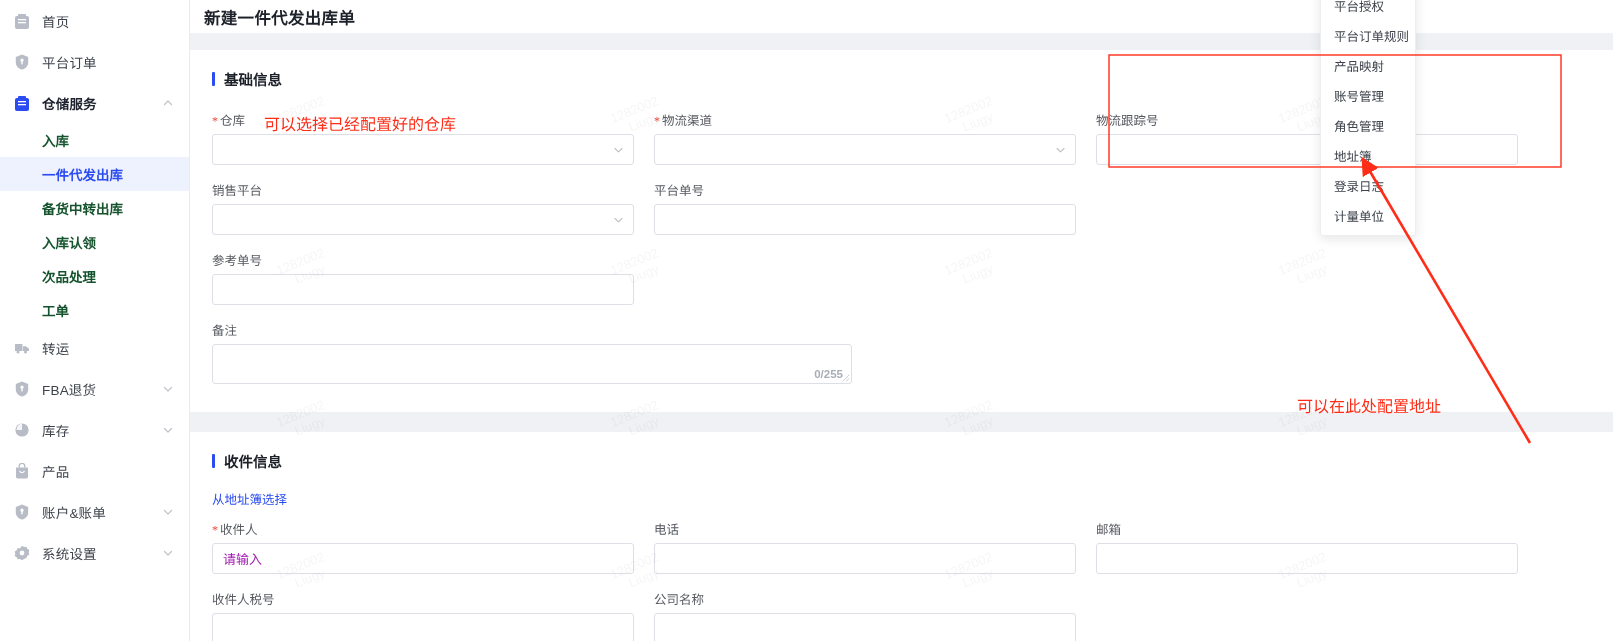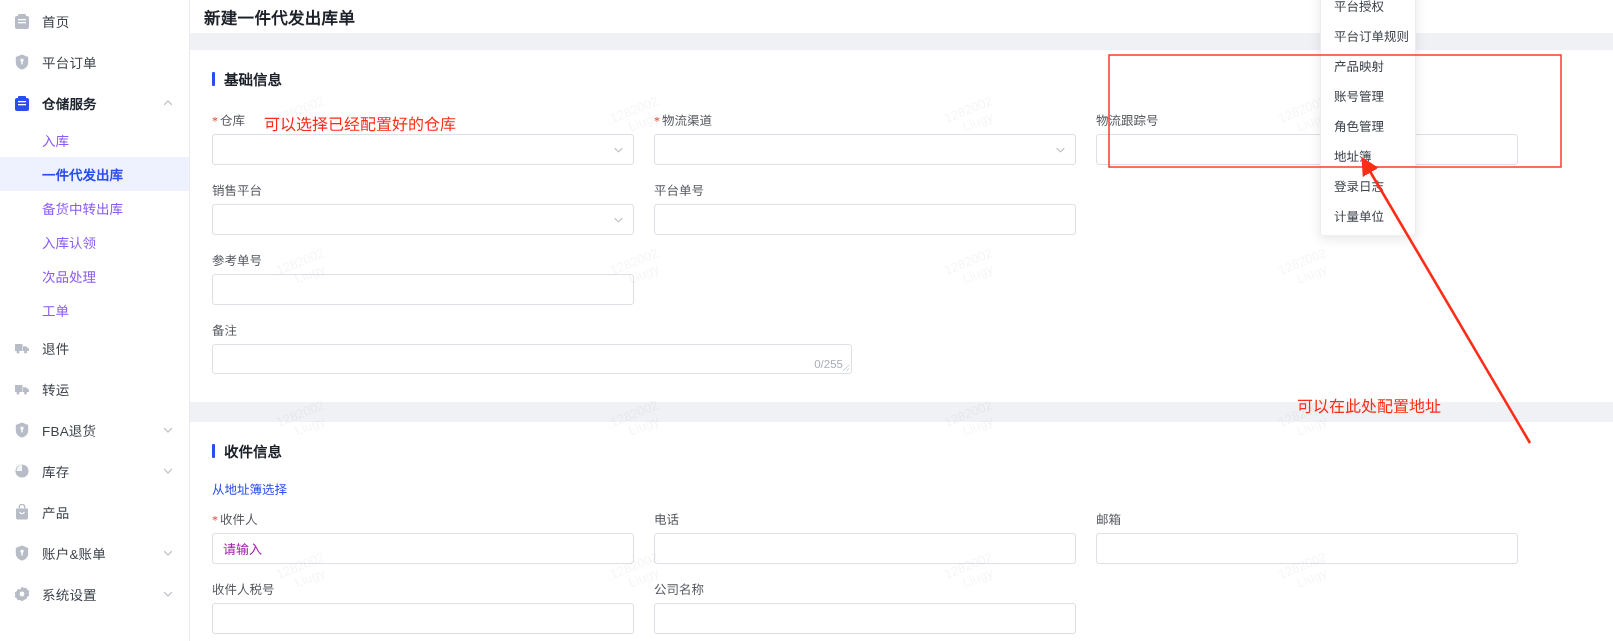--- a/index.html
+++ b/index.html
@@ -88,22 +88,23 @@
   .chev.up svg { transform: rotate(180deg); }
 
   .nav-sub {
     display: flex;
     align-items: center;
     height: 34px;
     padding-left: 42px;
     box-sizing: border-box;
     cursor: pointer;
     font-size: 13.5px;
-    color: #8b5cf6;
+    color: #14532d;
     white-space: nowrap;
+    font-weight: bold;
   }
   .nav-sub.selected {
     background: #eef1fe;
     color: #2b4cf0;
     font-weight: 700;
   }
 
   
   .main {
     flex: 1 1 auto;
@@ -198,26 +199,27 @@
     position: absolute;
     right: 9px; top: 50%;
     transform: translateY(-50%);
     width: 11px; height: 11px;
     opacity: .5;
   }
   .ctl .caret svg { display:block; }
 
   .ta-wrap { position: relative; width: 640px; }
   .ta {
-    height: 30px;
+    height: 40px;
     border: 1px solid #dcdfe6;
     border-radius: 3px;
     background: #fff;
     box-sizing: border-box;
     position: relative;
+    font-weight: bold;
   }
   .ta .count {
     position: absolute;
     right: 8px; bottom: 3px;
     font-size: 11.5px;
     color: #a9adb6;
   }
   .ta .grip {
     position: absolute;
     right: 1px; bottom: 1px;
@@ -344,31 +346,20 @@
     <div class="nav-sub">
       <span>入库认领</span>
     </div>
     <div class="nav-sub">
       <span>次品处理</span>
     </div>
     <div class="nav-sub">
       <span>工单</span>
     </div>
 
-    <div class="nav-item top">
-      <span class="ico">
-        <svg viewBox="0 0 16 16">
-            <path fill="#b7bcc6" d="M1 4h7.5v7H1z"></path>
-            <path fill="#b7bcc6" d="M9 6.3h2.9L15 8.8V11H9z"></path>
-            <circle cx="4" cy="12" r="1.5" fill="#b7bcc6"></circle>
-            <circle cx="11.5" cy="12" r="1.5" fill="#b7bcc6"></circle>
-          </svg>
-      </span>
-      <span class="nav-label">退件</span>
-    </div>
 
     <div class="nav-item top">
       <span class="ico">
         <svg viewBox="0 0 16 16">
             <path fill="#b7bcc6" d="M1 4h7.5v7H1z"></path>
             <path fill="#b7bcc6" d="M9 6.3h2.9L15 8.8V11H9z"></path>
             <circle cx="4" cy="12" r="1.5" fill="#b7bcc6"></circle>
             <circle cx="11.5" cy="12" r="1.5" fill="#b7bcc6"></circle>
           </svg>
       </span>

